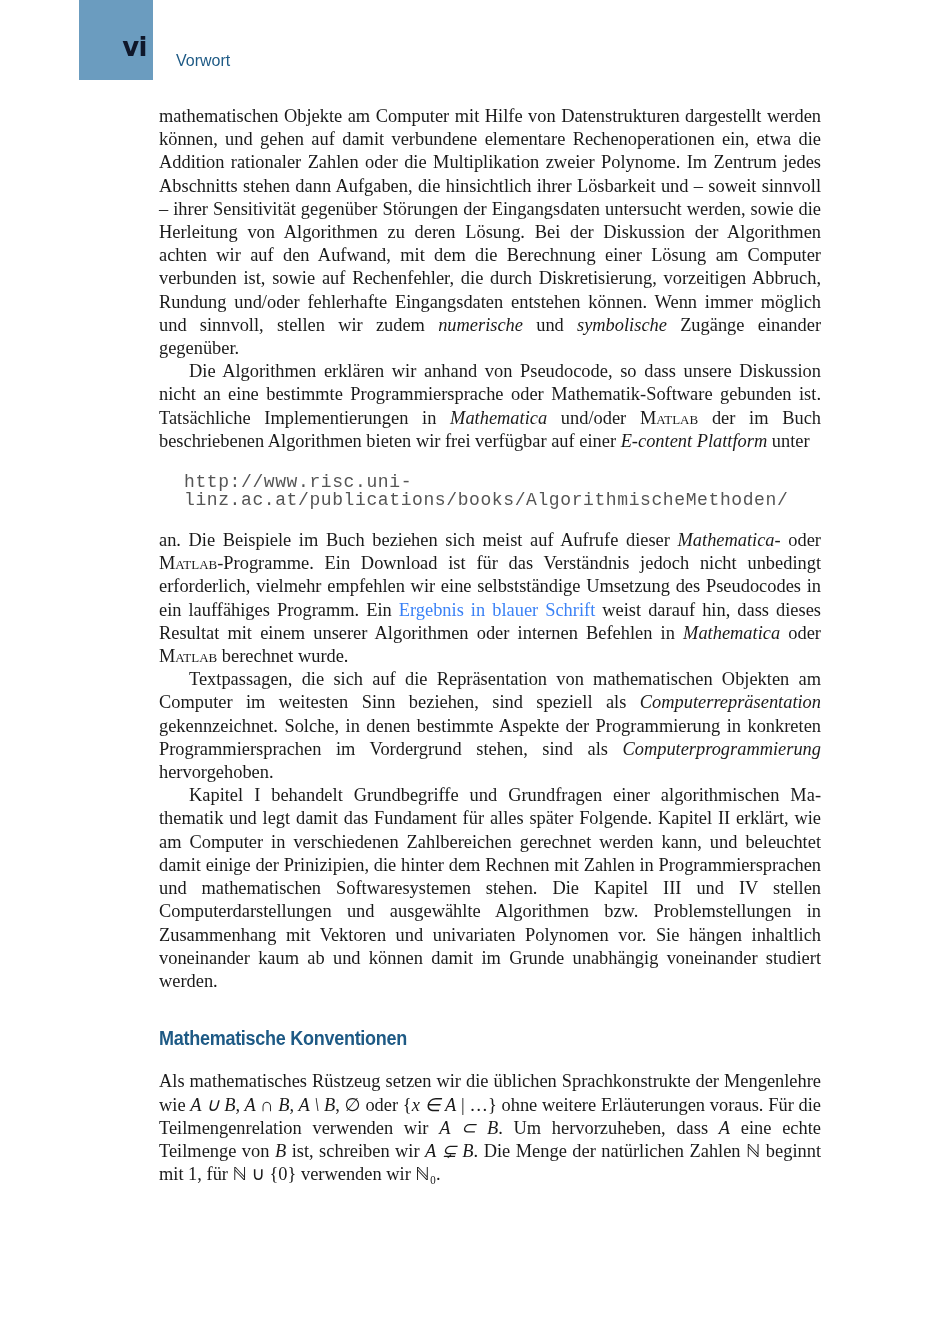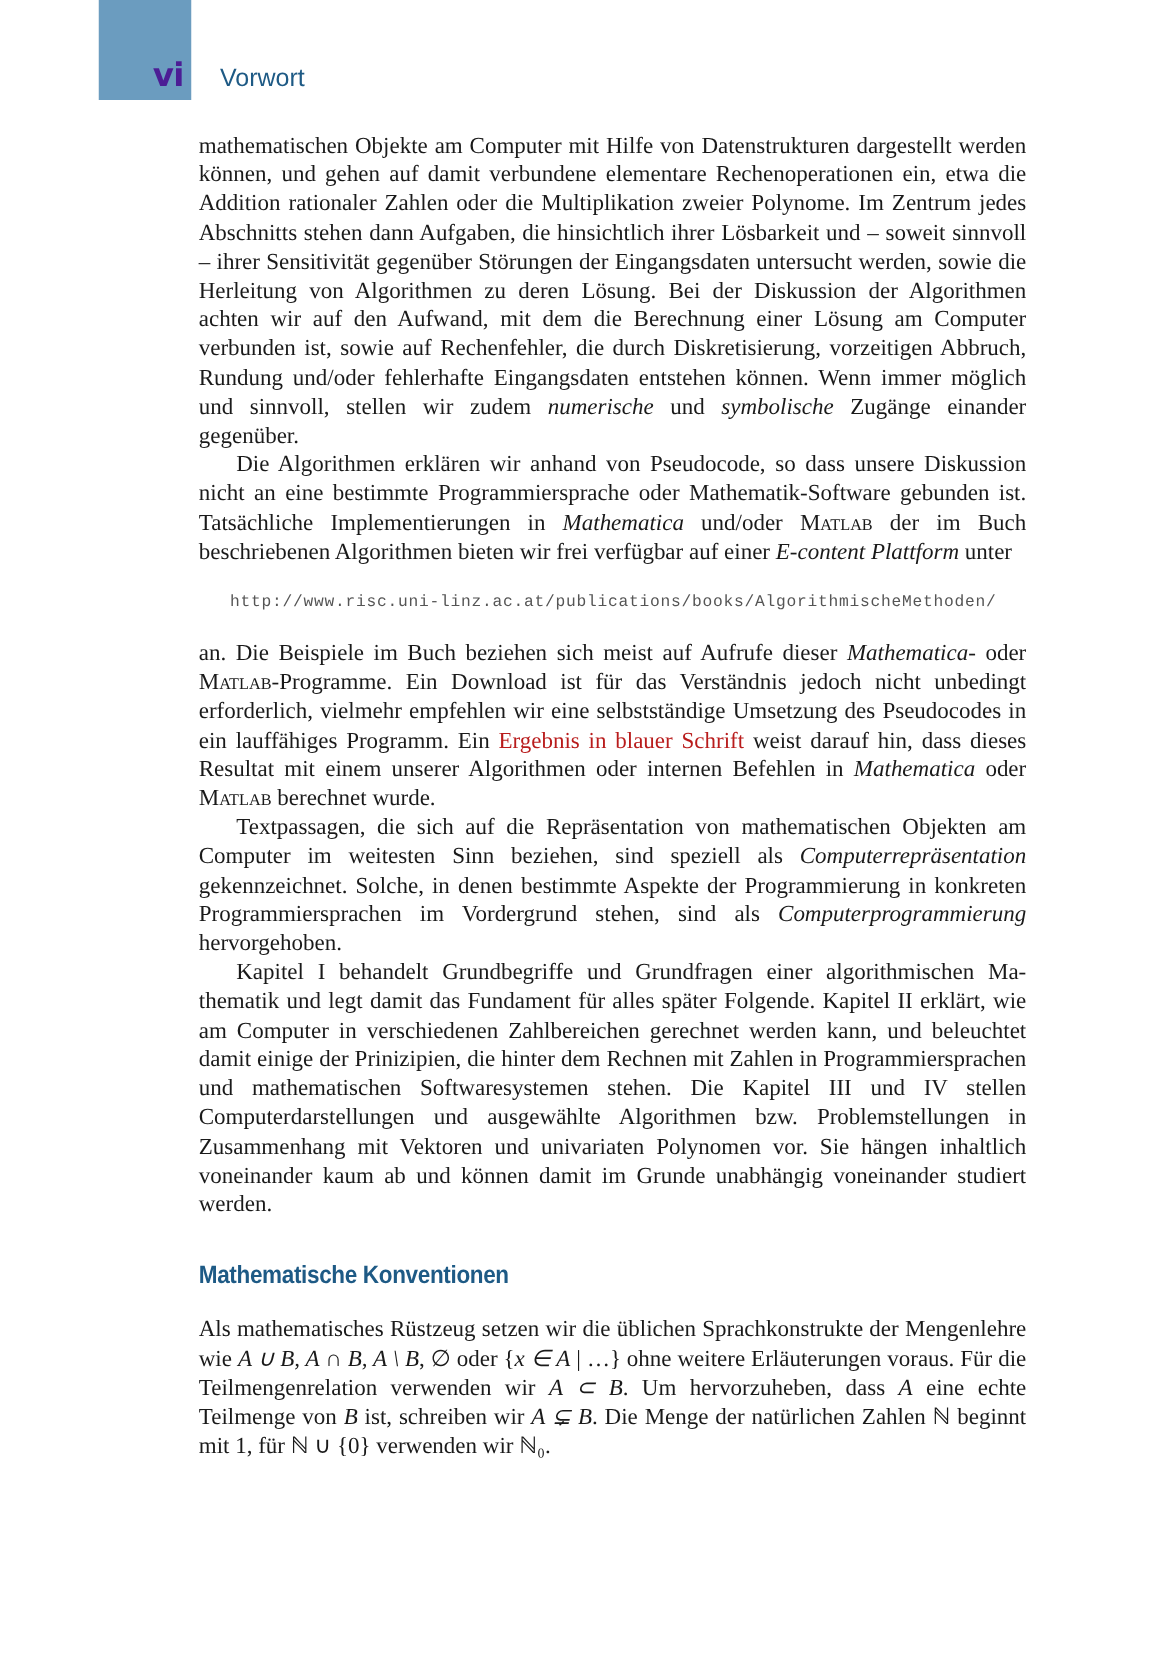--- a/index.html
+++ b/index.html
@@ -2,42 +2,42 @@
 <html><head>
 <meta charset="utf-8">
 <style>
   html, body { margin: 0; padding: 0; background: #ffffff; }
   body { width: 938px; height: 1323px; position: relative; overflow: hidden; }
   .page-box {
     position: absolute; left: 79px; top: 0; width: 74px; height: 80px;
     background: #6b9cbf;
   }
   .page-num {
-    position: absolute; right: 6px; bottom: 6px;
-    color: #4c1d95; font-family: "DejaVu Sans", sans-serif; font-weight: bold;
+    position: absolute; right: 6px; bottom: 20px;
+    color: #0f172a; font-family: "DejaVu Sans", sans-serif; font-weight: bold;
     font-size: 26px; line-height: 1; letter-spacing: -0.5px; text-align: center;
   }
   .running-head {
     position: absolute; left: 176px; top: 52px;
-    font-family: "Liberation Sans", sans-serif; font-size: 20px; color: #1e5a85;
+    font-family: "Liberation Sans", sans-serif; font-size: 16px; color: #1e5a85;
   }
   .body {
     position: absolute; left: 159px; top: 105px; width: 662px;
     font-family: "Liberation Serif", serif; font-size: 18.4px; line-height: 23.2px;
     color: #1a1a1a; text-align: justify; hyphens: manual;
   }
   .body p { margin: 0; }
   .indent { text-indent: 30px; }
   .url {
-    font-family: "Liberation Mono", monospace; font-size: 13px; color: #555;
+    font-family: "Liberation Mono", monospace; font-size: 18px; color: #555;
     letter-spacing: 0.6px; margin: 20px 0 20px 25px !important; text-align: left;
     line-height: 18px;
   }
   .sc { font-variant: small-caps; margin-top: 32px; }
-  .blue { color: #b91c1c; }
+  .blue { color: #3b82f6; }
   .section-title {
     font-family: "Liberation Sans", sans-serif; font-weight: bold; font-size: 20px;
     color: #1e5a85; margin: 34px 0 20px 0 !important; letter-spacing: -0.3px;
     text-align: left; transform: scaleX(0.9); transform-origin: left;
   }
 </style>
 </head>
 <body>
 
 <div class="page-box">

